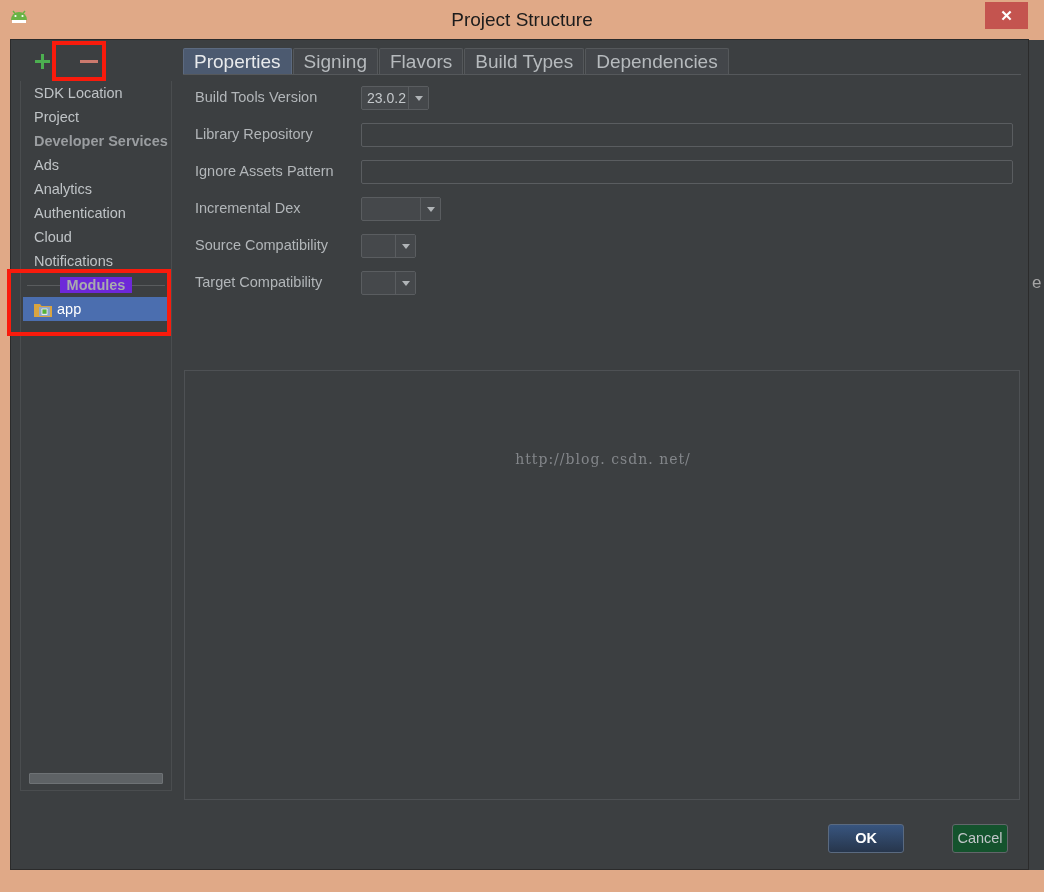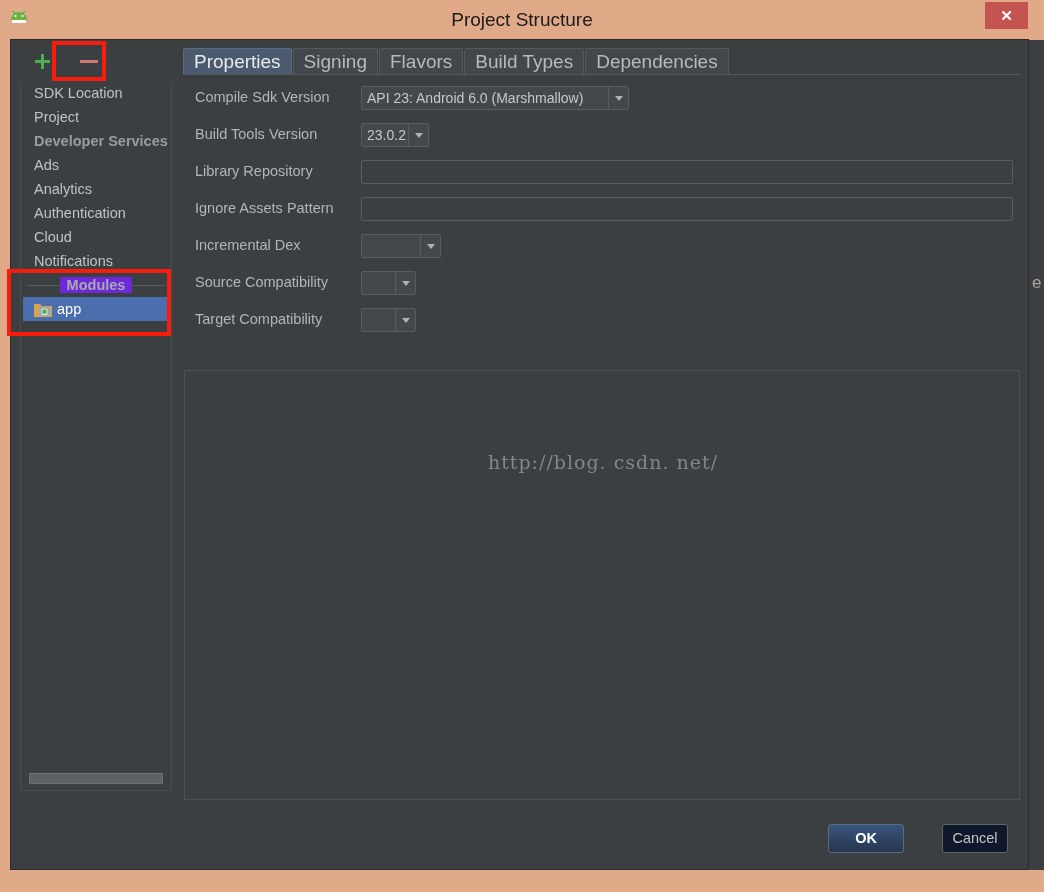--- a/index.html
+++ b/index.html
@@ -283,21 +283,21 @@
     width: 836px; height: 430px;
     border: 1px solid #4e5154;
     background: #3c3f41;
   }
   .watermark {
     position: absolute;
     left: 0; top: 80px;
     width: 836px;
     text-align: center;
     font-family: "DejaVu Serif", serif;
-    font-size: 19px;
+    font-size: 14px;
     letter-spacing: 1px;
     color: #83868a;
     white-space: nowrap;
   }
 
   
   .btnbar {
     position: absolute;
     left: 0; bottom: 0; width: 1019px; height: 62px;
   }
@@ -314,22 +314,22 @@
   .btn-ok {
     right: 126px;
     width: 76px;
     background: linear-gradient(#38557f, #27364c);
     border: 1px solid #5a6a80;
     color: #ffffff;
     font-weight: bold;
   }
   .btn-cancel {
     right: 22px;
-    width: 66px;
-    background: #0f172a;
+    width: 56px;
+    background: #14532d;
     border: 1px solid #62666a;
     color: #c2c6c9;
   }
 
   
   .redbox {
     position: absolute;
     border: 4px solid #f91b0c;
     pointer-events: none;
     z-index: 50;
@@ -419,27 +419,20 @@
         <div class="tab active">Properties</div>
         <div class="tab">Signing</div>
         <div class="tab">Flavors</div>
         <div class="tab">Build Types</div>
         <div class="tab">Dependencies</div>
         <div class="tab-underline"></div>
       </div>
 
       <div class="form">
 
-        <div class="row">
-          <div class="row-label">Compile Sdk Version</div>
-          <div class="ctl combo" style="left:178px; width:268px;">
-            <span class="val">API 23: Android 6.0 (Marshmallow)</span>
-            <span class="arrow"></span>
-          </div>
-        </div>
 
         <div class="row">
           <div class="row-label">Build Tools Version</div>
           <div class="ctl combo" style="left:178px; width:68px;">
             <span class="val">23.0.2</span>
             <span class="arrow"></span>
           </div>
         </div>
 
         <div class="row">

